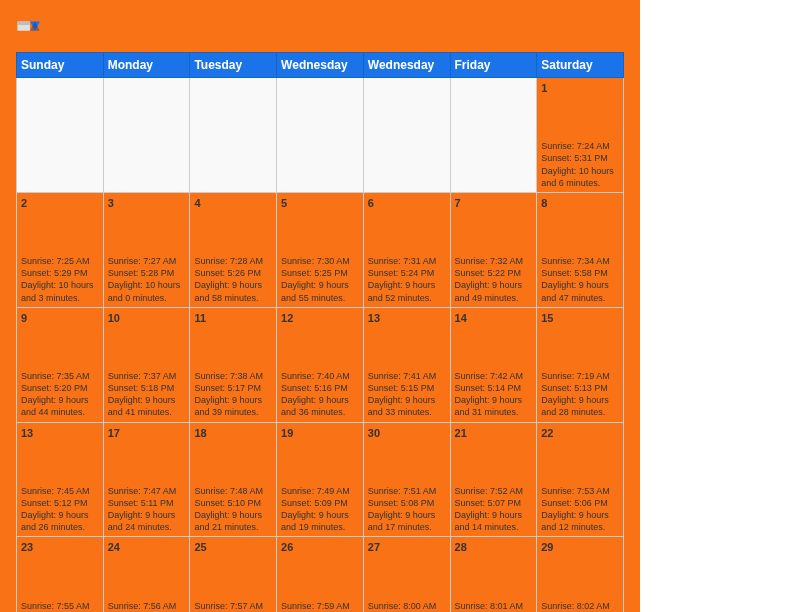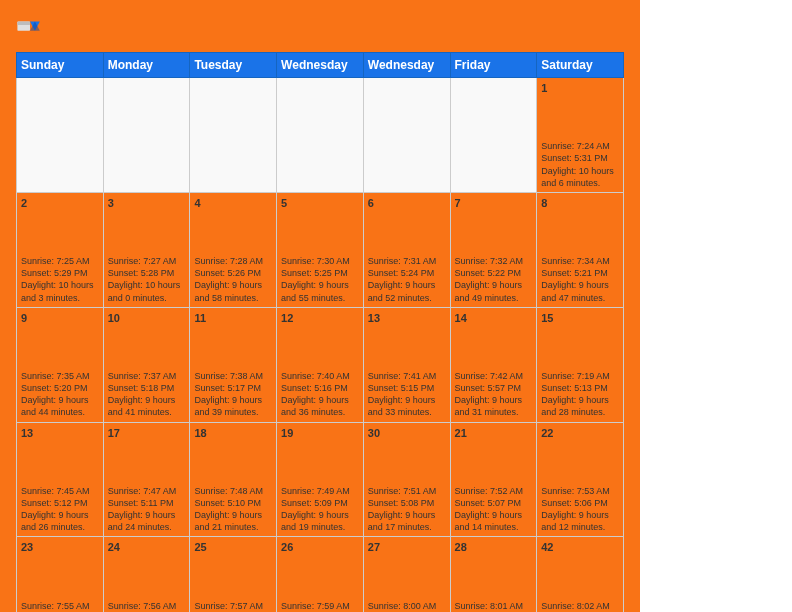--- a/index.html
+++ b/index.html
@@ -175,21 +175,21 @@
           </td>
           <td>
             <span class="day-num">7</span>
             <div class="day-info">Sunrise: 7:32 AM
 Sunset: 5:22 PM
 Daylight: 9 hours and 49 minutes.</div>
           </td>
           <td>
             <span class="day-num">8</span>
             <div class="day-info">Sunrise: 7:34 AM
-Sunset: 5:21 PM
+Sunset: 5:58 PM
 Daylight: 9 hours and 47 minutes.</div>
           </td>
         </tr>
         <tr>
           <td>
             <span class="day-num">9</span>
             <div class="day-info">Sunrise: 7:35 AM
 Sunset: 5:20 PM
 Daylight: 9 hours and 44 minutes.</div>
           </td>
@@ -213,21 +213,21 @@
           </td>
           <td>
             <span class="day-num">13</span>
             <div class="day-info">Sunrise: 7:41 AM
 Sunset: 5:15 PM
 Daylight: 9 hours and 33 minutes.</div>
           </td>
           <td>
             <span class="day-num">14</span>
             <div class="day-info">Sunrise: 7:42 AM
-Sunset: 5:57 PM
+Sunset: 5:14 PM
 Daylight: 9 hours and 31 minutes.</div>
           </td>
           <td>
             <span class="day-num">15</span>
             <div class="day-info">Sunrise: 7:19 AM
 Sunset: 5:13 PM
 Daylight: 9 hours and 28 minutes.</div>
           </td>
         </tr>
         <tr>
@@ -305,21 +305,21 @@
 Sunset: 5:03 PM
 Daylight: 9 hours and 2 minutes.</div>
           </td>
           <td>
             <span class="day-num">28</span>
             <div class="day-info">Sunrise: 8:01 AM
 Sunset: 5:02 PM
 Daylight: 9 hours and 0 minutes.</div>
           </td>
           <td>
-            <span class="day-num">42</span>
+            <span class="day-num">29</span>
             <div class="day-info">Sunrise: 8:02 AM
 Sunset: 5:01 PM
 Daylight: 8 hours and 59 minutes.</div>
           </td>
         </tr>
       </tbody>
   </table>
 </div>
 
 </body></html>

